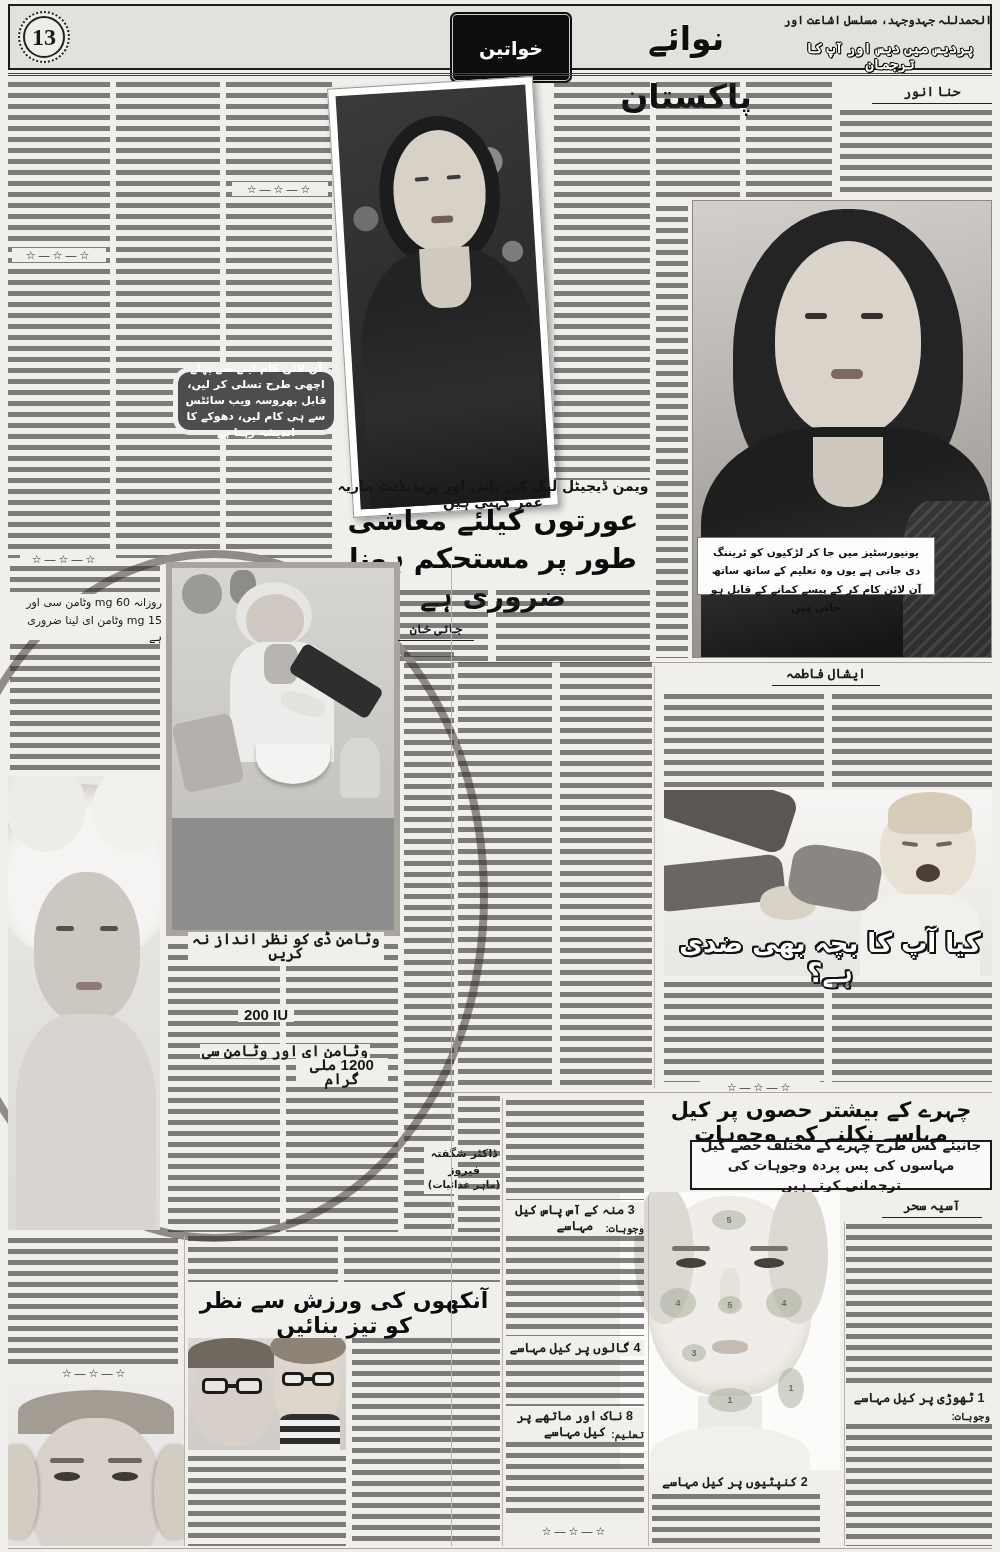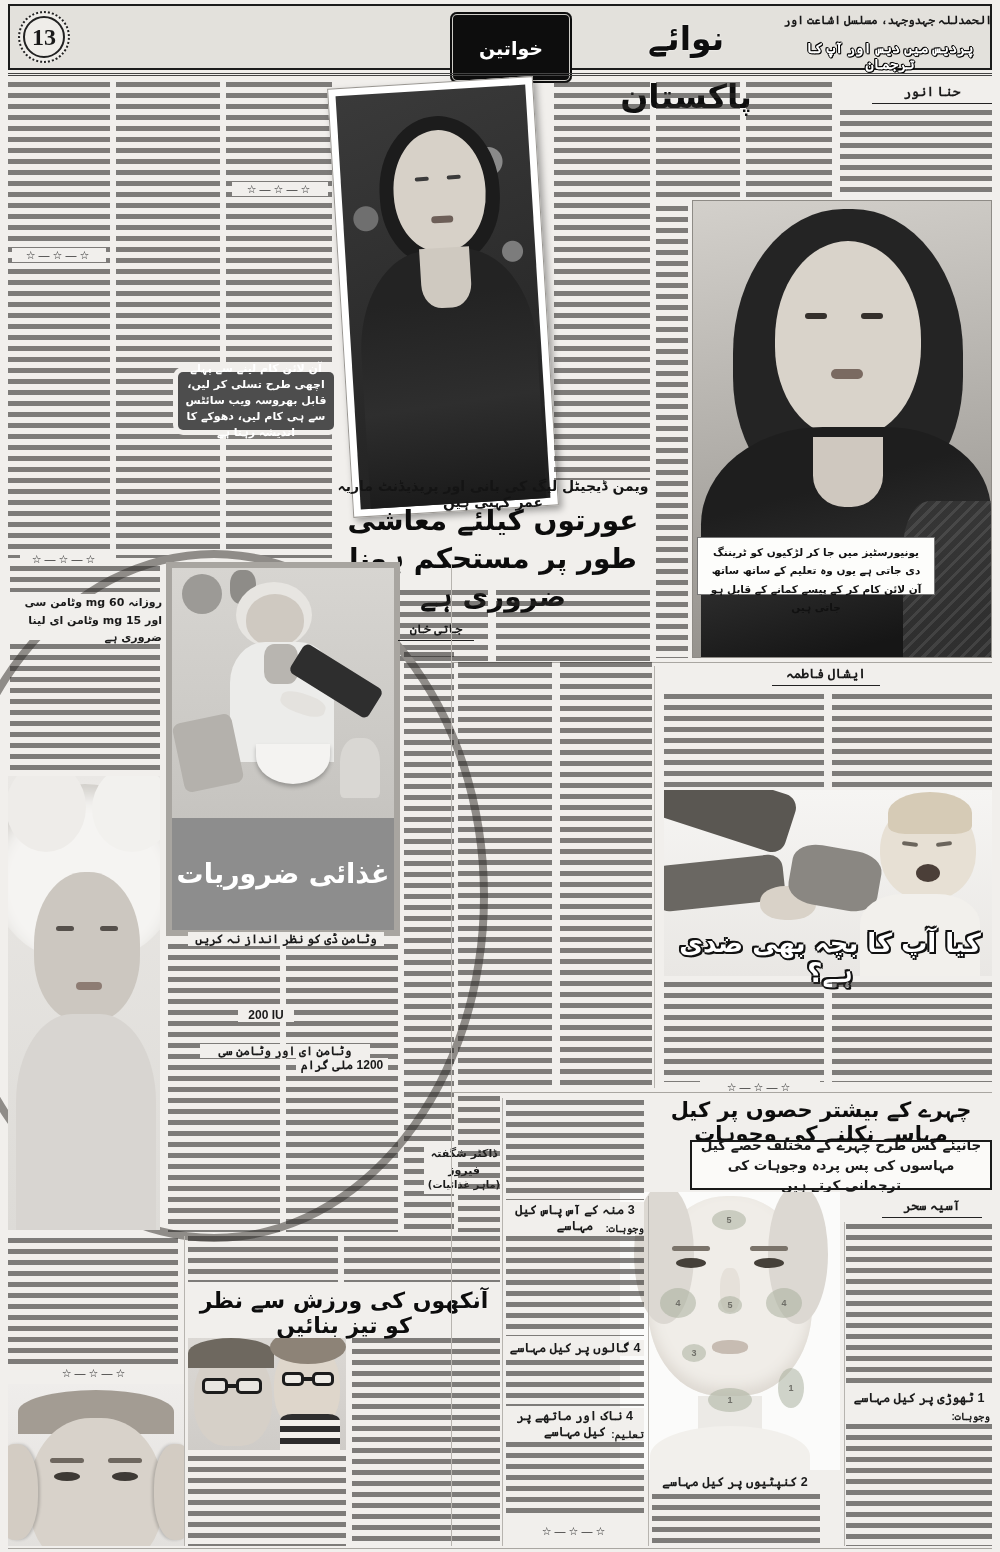--- a/index.html
+++ b/index.html
@@ -8,21 +8,21 @@
   .abs{position:absolute;box-sizing:border-box;}
   .rtl{direction:rtl;unicode-range:U+0600-06FF;}
   .ctr{text-align:center;}
   
   .txt{background:repeating-linear-gradient(180deg,rgba(42,40,38,.58) 0px,rgba(42,40,38,.58) 5px,
        rgba(0,0,0,0) 5px,rgba(0,0,0,0) 11px);}
   .vrule{width:1px;background:#b7b4af;}
   .hrule{height:1px;background:#a9a6a1;}
   .stars{font-size:11px;color:#2b2b2b;letter-spacing:3px;background:#f1efec;line-height:14px;}
   .byline{font-weight:bold;font-size:13px;border-bottom:1.5px solid #222;padding-bottom:4px;}
-  .subhead{font-weight:bold;font-size:12px;background:#f1efec;line-height:14px;}
+  .subhead{font-weight:bold;font-size:15px;background:#f1efec;line-height:14px;}
   .photo{border:6px solid #a8a5a0;background:#d8d6d2;overflow:hidden;}
   .badge{position:absolute;border-radius:50%;background:rgba(164,172,152,.5);
          color:#6f6f68;font-size:9px;font-weight:bold;display:flex;align-items:center;justify-content:center;}
   .seclabel{font-weight:bold;font-size:12.5px;background:#f1efec;line-height:16px;}
   .lead{font-weight:bold;font-size:10px;background:#f1efec;line-height:13px;}
 </style>
 </head>
 <body>
 
 <div class="abs" style="left:8px;top:4px;width:984px;height:66px;border:2px solid #1c1c1c;background:#e3e1dc;">
@@ -43,21 +43,21 @@
 </div>
 <div class="abs" style="left:8px;top:73px;width:984px;height:3px;border-top:1px solid #444;border-bottom:1px solid #444;"></div>
 
 <div class="abs txt" style="left:8px;top:82px;width:102px;height:476px;"></div>
 <div class="abs txt" style="left:116px;top:82px;width:104px;height:476px;"></div>
 <div class="abs txt" style="left:226px;top:82px;width:106px;height:476px;"></div>
 <div class="abs stars ctr" style="left:232px;top:182px;width:96px;">☆—☆—☆</div>
 <div class="abs stars ctr" style="left:12px;top:248px;width:94px;">☆—☆—☆</div>
 <div class="abs stars ctr" style="left:20px;top:552px;width:90px;">☆—☆—☆</div>
 
-<div class="abs rtl ctr" style="left:178px;top:372px;width:156px;height:58px;background:#4d4d4d;border-radius:5px;
+<div class="abs rtl ctr" style="left:178px;top:372px;width:156px;height:58px;background:#4d4d4d;border-radius:12px;
             box-shadow:0 0 0 5px #f1efec;display:flex;align-items:center;justify-content:center;padding:4px;">
   <span style="color:#fff;font-size:11px;font-weight:bold;line-height:1.45;font-family:'DejaVu Sans',sans-serif;">آن لائن کام لینے سے پہلے اچھی طرح تسلی کر لیں، قابل بھروسہ ویب سائٹس سے ہی کام لیں، دھوکے کا اندیشہ رہتا ہے</span>
 </div>
 
 <div class="abs" style="left:340px;top:82px;width:206px;height:430px;background:#fff;border:1px solid #9a9792;
             box-shadow:3px 4px 7px rgba(0,0,0,.35);transform:rotate(-3.5deg);padding:7px;">
   <div class="abs" style="left:7px;top:7px;width:190px;height:414px;background:
        radial-gradient(circle at 78% 18%,#8a8a8a 0 14px,transparent 15px),
        radial-gradient(circle at 88% 40%,#7c7c7c 0 10px,transparent 11px),
        radial-gradient(circle at 12% 30%,#6f6f6f 0 12px,transparent 13px),
@@ -102,40 +102,39 @@
   <div class="abs rtl ctr" style="left:4px;top:336px;width:238px;height:58px;background:#fdfdfb;border:1px solid #777;padding:4px 6px;">
     <span style="font-size:10.5px;font-weight:bold;line-height:1.55;font-family:'DejaVu Sans',sans-serif;color:#111;">یونیورسٹیز میں جا کر لڑکیوں کو ٹریننگ دی جاتی ہے یوں وہ تعلیم کے ساتھ ساتھ آن لائن کام کر کے پیسے کمانے کے قابل ہو جاتی ہیں</span>
   </div>
 </div>
 
 <div class="abs hrule" style="left:452px;top:662px;width:540px;"></div>
 
 <div class="abs" style="left:-60px;top:550px;width:548px;height:692px;border:8px solid #8f8c88;border-radius:50%;"></div>
 
 <div class="abs txt" style="left:10px;top:566px;width:150px;height:26px;"></div>
-<div class="abs rtl" style="left:14px;top:594px;width:148px;height:46px;font-size:11px;font-weight:bold;line-height:1.6;
+<div class="abs rtl" style="left:14px;top:594px;width:148px;height:46px;font-size:11px;font-weight:normal;line-height:1.6;
             font-family:'DejaVu Sans',sans-serif;background:#f1efec;">روزانہ 60 mg وٹامن سی اور 15 mg وٹامن ای لینا ضروری ہے</div>
 <div class="abs txt" style="left:10px;top:644px;width:150px;height:126px;"></div>
 
 <div class="abs photo" style="left:166px;top:562px;width:234px;height:374px;">
   <div class="abs" style="left:0;top:0;width:222px;height:250px;background:linear-gradient(180deg,#d7d5d1 0%,#c6c4c0 100%);">
     <div class="abs" style="left:10px;top:6px;width:40px;height:40px;border-radius:50%;background:#9c9a96;"></div>
     <div class="abs" style="left:58px;top:2px;width:26px;height:34px;border-radius:40%;background:#8e8c88;"></div>
     <div class="abs" style="left:64px;top:14px;width:76px;height:66px;border-radius:50%;background:#e7e5e1;"></div>
     <div class="abs" style="left:74px;top:26px;width:58px;height:52px;border-radius:50% 50% 46% 46%;background:#cfc9c1;"></div>
     <div class="abs" style="left:58px;top:74px;width:104px;height:120px;border-radius:34% 34% 0 0;background:#ececea;"></div>
     <div class="abs" style="left:92px;top:76px;width:34px;height:40px;background:#b8b5b0;border-radius:30%;"></div>
     <div class="abs" style="left:118px;top:96px;width:92px;height:34px;background:#2e2e2e;border-radius:6px;transform:rotate(32deg);"></div>
     <div class="abs" style="left:108px;top:126px;width:46px;height:20px;background:#e4e2de;border-radius:40%;transform:rotate(18deg);"></div>
     <div class="abs" style="left:84px;top:176px;width:74px;height:40px;background:#f4f3f1;border-radius:0 0 50% 50%/0 0 70% 70%;box-shadow:0 3px 4px rgba(0,0,0,.25);"></div>
     <div class="abs" style="left:6px;top:150px;width:60px;height:70px;background:#b4b1ac;border-radius:8px;transform:rotate(-12deg);"></div>
     <div class="abs" style="left:168px;top:170px;width:40px;height:60px;background:#d9d7d3;border-radius:40% 40% 10% 10%;"></div>
   </div>
   <div class="abs rtl ctr" style="left:0;top:250px;width:222px;height:112px;background:#8d8d8d;display:flex;flex-direction:column;justify-content:center;">
-    <span style="color:#fff;font-size:27px;font-weight:bold;font-family:'DejaVu Sans',sans-serif;line-height:1.3;">غذائی ضروریات</span>
   </div>
 </div>
 
 <div class="abs rtl ctr byline" style="left:398px;top:622px;width:76px;font-size:12px;">جاتی خان</div>
 <div class="abs txt" style="left:404px;top:652px;width:50px;height:578px;"></div>
 
 <div class="abs txt" style="left:168px;top:944px;width:112px;height:288px;"></div>
 <div class="abs txt" style="left:286px;top:944px;width:112px;height:288px;"></div>
 <div class="abs rtl ctr subhead" style="left:188px;top:932px;width:196px;">وٹامن ڈی کو نظر انداز نہ کریں</div>
 <div class="abs ctr subhead" style="left:238px;top:1008px;width:56px;">200 IU</div>
@@ -217,21 +216,21 @@
 <div class="abs rtl ctr seclabel" style="left:850px;top:1390px;width:138px;">1 ٹھوڑی پر کیل مہاسے</div>
 <div class="abs rtl lead" style="left:946px;top:1410px;width:44px;">وجوہات:</div>
 <div class="abs txt" style="left:846px;top:1424px;width:146px;height:122px;"></div>
 
 <div class="abs txt" style="left:506px;top:1100px;width:138px;height:100px;"></div>
 <div class="abs rtl ctr seclabel" style="left:506px;top:1202px;width:138px;">3 منہ کے آس پاس کیل مہاسے</div>
 <div class="abs rtl lead" style="left:600px;top:1222px;width:44px;">وجوہات:</div>
 <div class="abs txt" style="left:506px;top:1236px;width:138px;height:100px;"></div>
 <div class="abs rtl ctr seclabel" style="left:506px;top:1340px;width:138px;">4 گالوں پر کیل مہاسے</div>
 <div class="abs txt" style="left:506px;top:1360px;width:138px;height:46px;"></div>
-<div class="abs rtl ctr seclabel" style="left:506px;top:1408px;width:138px;">4 ناک اور ماتھے پر کیل مہاسے</div>
+<div class="abs rtl ctr seclabel" style="left:506px;top:1408px;width:138px;">8 ناک اور ماتھے پر کیل مہاسے</div>
 <div class="abs rtl lead" style="left:606px;top:1428px;width:38px;">تعلیم:</div>
 <div class="abs txt" style="left:506px;top:1442px;width:138px;height:76px;"></div>
 <div class="abs stars ctr" style="left:520px;top:1524px;width:110px;">☆—☆—☆</div>
 
 <div class="abs rtl ctr seclabel" style="left:660px;top:1474px;width:150px;">2 کنپٹیوں پر کیل مہاسے</div>
 <div class="abs txt" style="left:652px;top:1494px;width:168px;height:52px;"></div>
 
 <div class="abs txt" style="left:8px;top:1238px;width:170px;height:126px;"></div>
 <div class="abs stars ctr" style="left:40px;top:1366px;width:110px;">☆—☆—☆</div>
 <div class="abs" style="left:8px;top:1384px;width:176px;height:162px;overflow:hidden;background:linear-gradient(180deg,#efedeb 0%,#e2e0dd 100%);">

